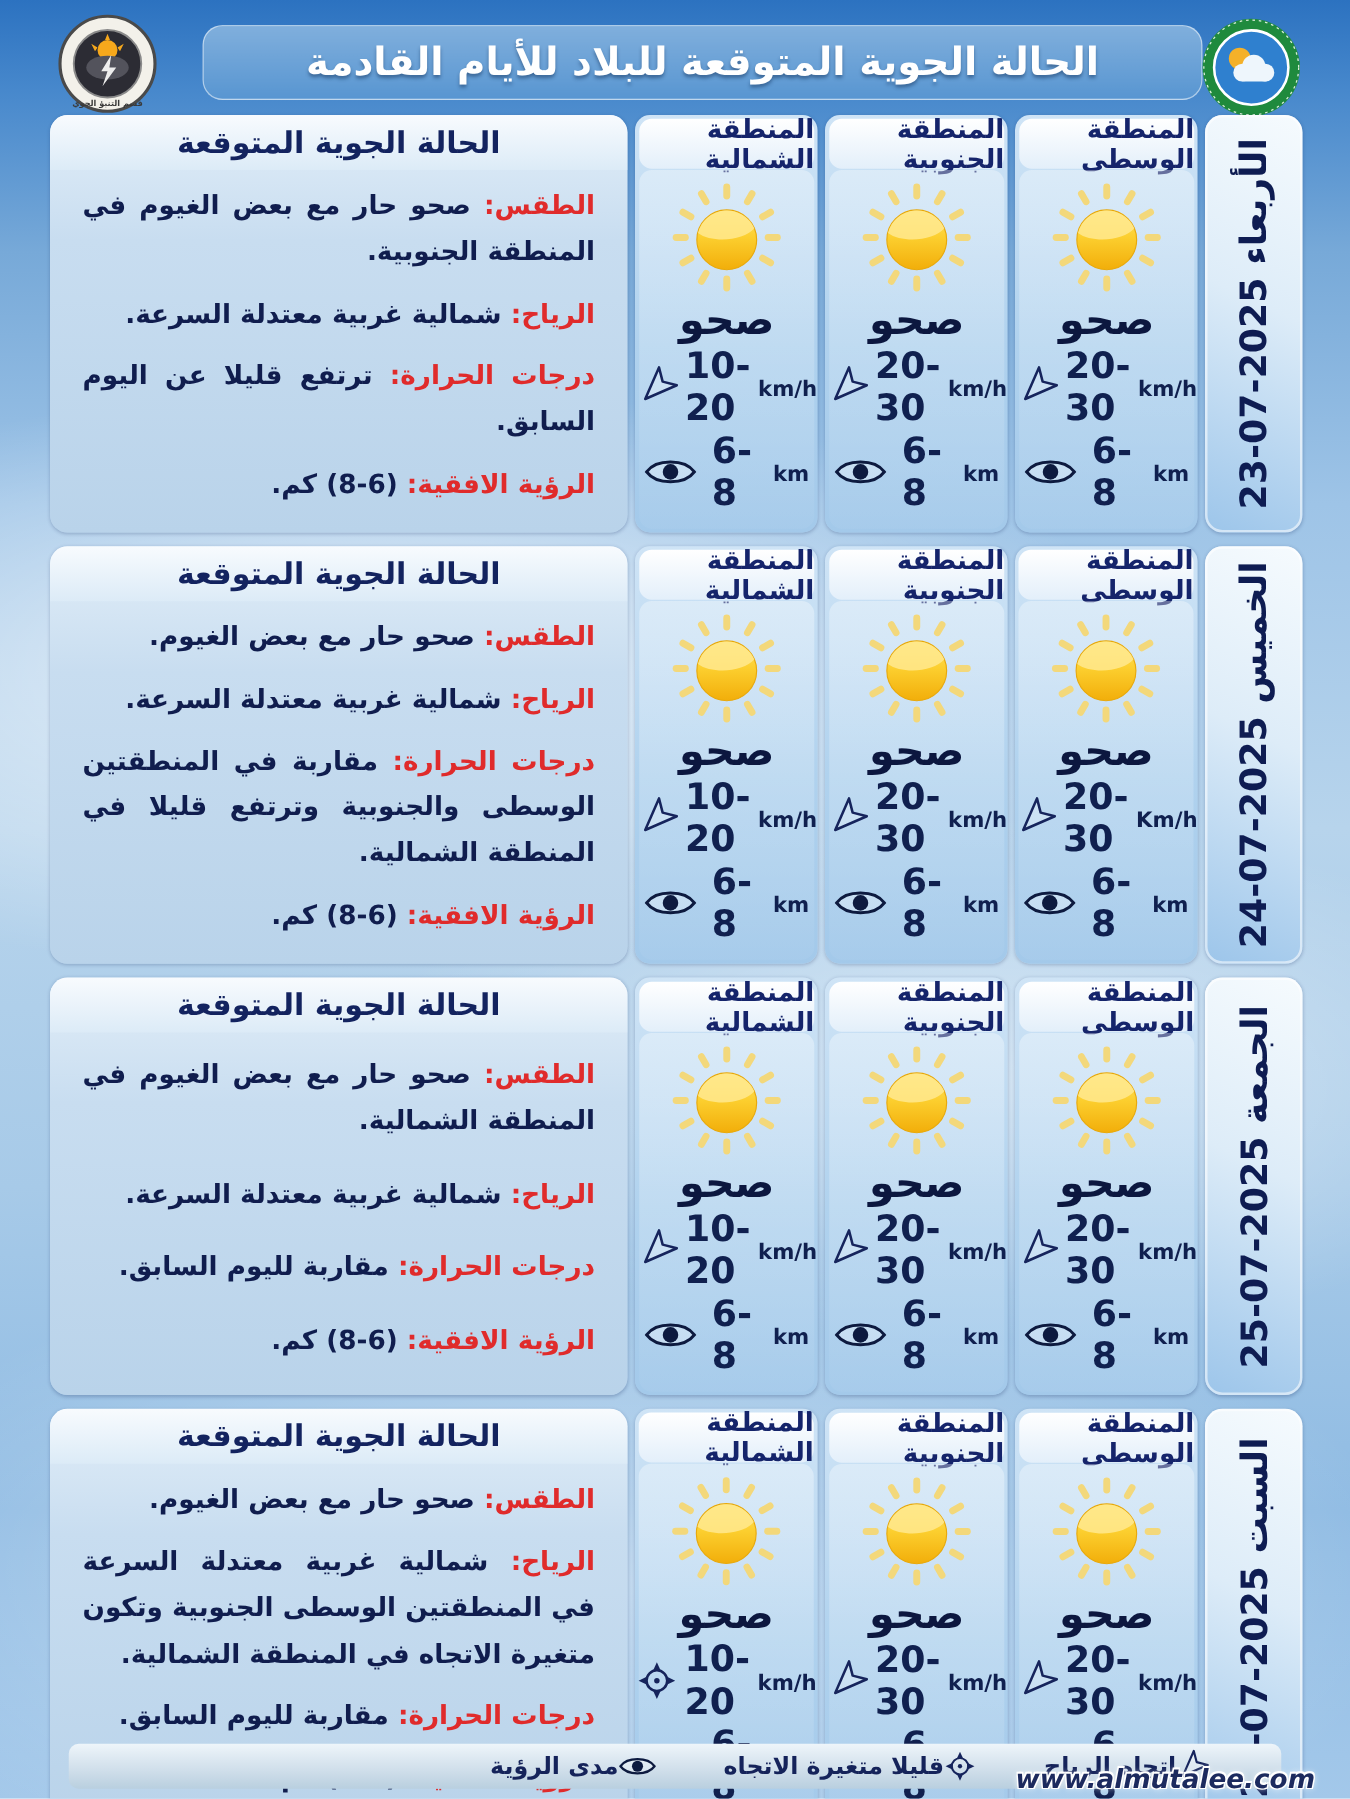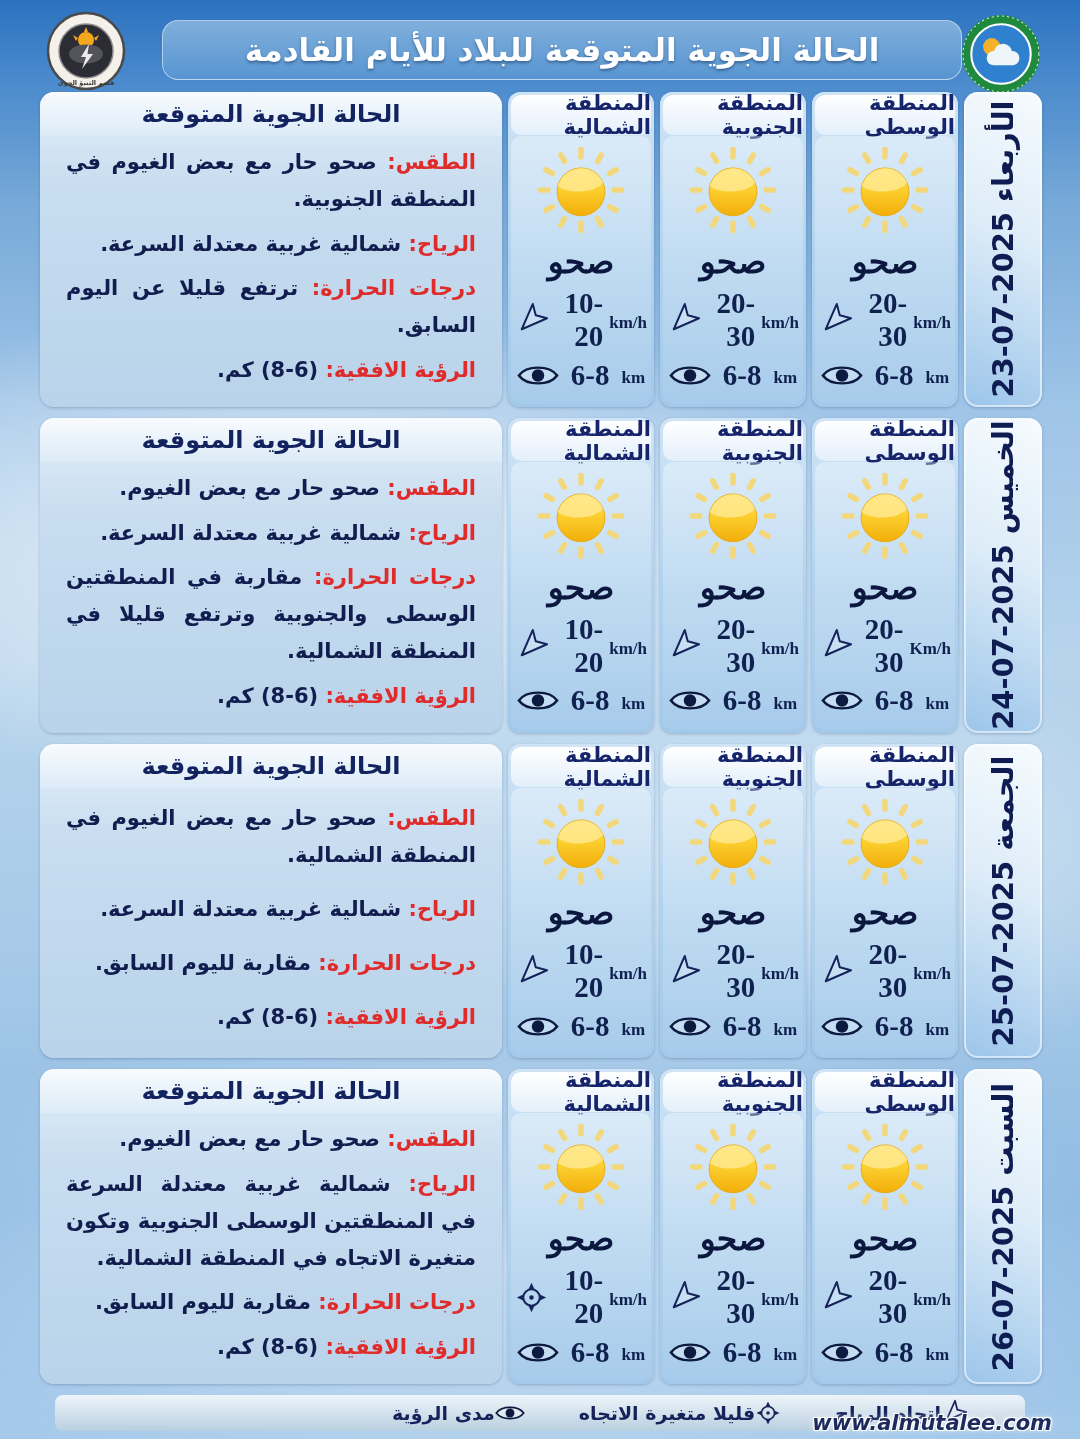--- a/index.html
+++ b/index.html
@@ -57,27 +57,27 @@
   .cell-header {
     margin:3px 3px 1px; height:40px; border-radius:10px;
     background: linear-gradient(180deg, #ffffff 0%, #e3effa 100%);
     display:flex; align-items:center; justify-content:center;
     font-size:21px; font-weight:bold; color:#15246b;
   }
   .cell-body {
     flex:1; margin:0 3px 3px; border-radius:10px;
     background: linear-gradient(180deg, rgba(255,255,255,.35), rgba(255,255,255,.04));
     display:flex; flex-direction:column; align-items:center;
-    justify-content:space-between; padding:8px 4px 12px;font-family:Liberation Serif, serif;
+    justify-content:space-between; padding:8px 4px 12px;
   }
   .sun-wrap svg { width:92px; height:92px; display:block; }
   .cond { font-size:33px; font-weight:bold; color:#0c173f; }
   .wind-row, .vis-row { direction:ltr; display:flex; align-items:center; gap:6px; color:#10204f; }
   .vis-row { gap:12px; }
-  .num { font-size:29px; font-weight:bold;text-align:right; }
+  .num { font-size:29px; font-weight:bold; }
   .unit { font-size:17px; font-weight:bold; padding-top:6px; }
   .wind-icon-slot svg { width:33px; height:33px; display:block; }
   .wind-icon-slot .arrow { transform:rotate(-135deg); }
   .wind-icon-slot .compass { display:none; }
   .wind-icon-slot.variable .compass { display:block; }
   .eye-wrap svg { width:42px; height:25px; display:block; }
 
   .forecast-card {
     flex:1; border-radius:14px; display:flex; flex-direction:column;
     background: linear-gradient(180deg, #e2eef8 0%, #c8ddf0 30%, #b9d3ea 100%);

